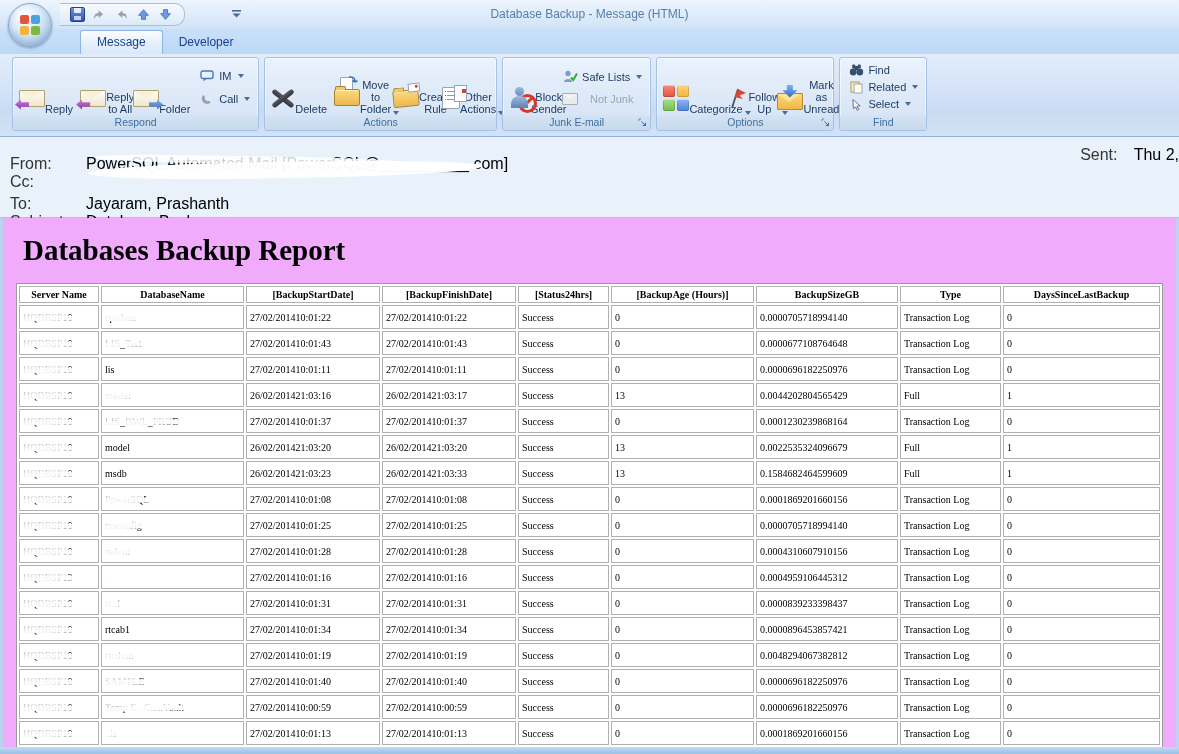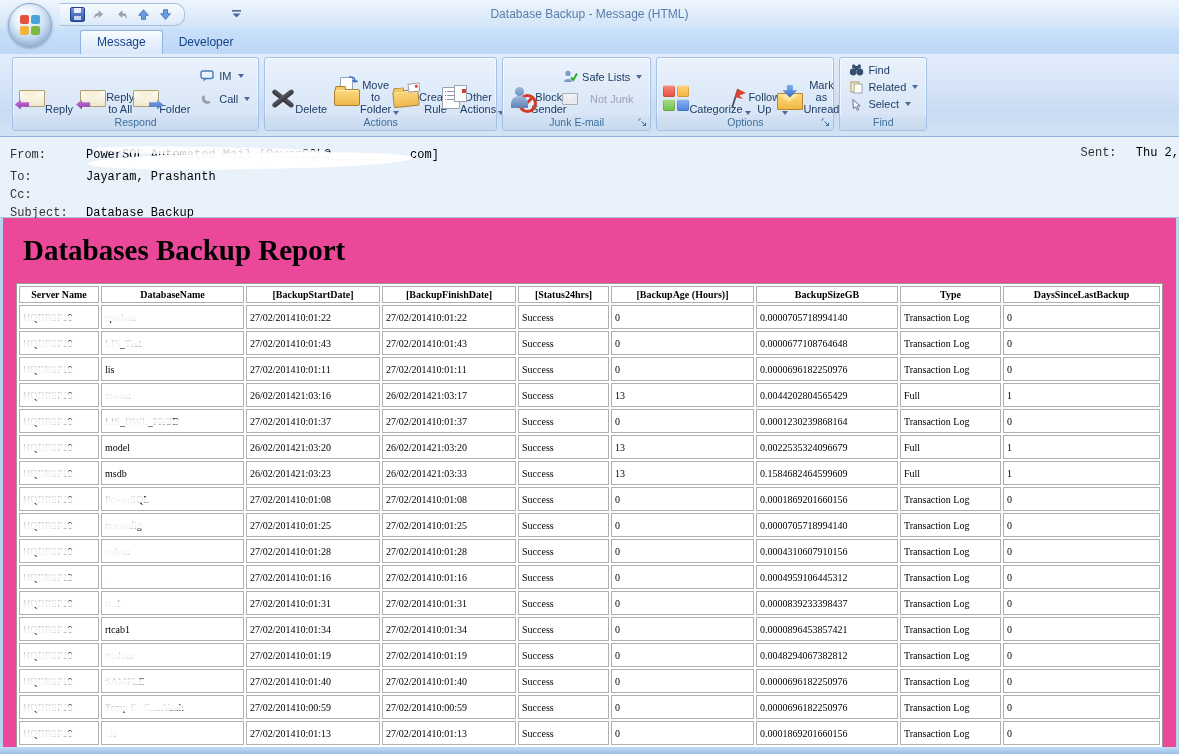--- a/index.html
+++ b/index.html
@@ -79,37 +79,37 @@
   .cat4 i:nth-child(2){background:linear-gradient(#ffd47c,#f7b33e);}
   .cat4 i:nth-child(3){background:linear-gradient(#a8e08a,#6fbf4a);}
   .cat4 i:nth-child(4){background:linear-gradient(#8db6f5,#4f82da);}
   .env.unread{background:linear-gradient(#ffd978,#f0b845);border-color:#b8862e;}
   .env.unread::before{border-top-color:#fce49a;}
   .uarrow{position:absolute;left:4px;top:-9px;width:15px;height:13px;clip-path:polygon(30% 0,70% 0,70% 45%,100% 45%,50% 100%,0 45%,30% 45%);background:linear-gradient(#7fb0f0,#3567c4);}
   .env.gray{width:15px;height:10px;background:#e8eaee;border-color:#a8adb6;}
   .env.gray::before{border-left-width:7px;border-right-width:7px;border-top:5px solid #f2f3f6;}
 
   
-  .mailheader{height:81px;background:#e9f1fb;border-bottom:1px solid #aec4dc;position:relative;font-size:12px;color:#222;padding:9px 0 0 10px;box-sizing:border-box;font-family:Liberation Mono, monospace;}
+  .mailheader{height:81px;background:#e9f1fb;border-bottom:1px solid #aec4dc;position:relative;font-size:16px;color:#222;padding:18px 0 0 10px;box-sizing:border-box;}
   .mh-row{display:flex;line-height:18px;}
   .mh-label{width:76px;color:#333;}
   .mh-value{color:#000;}
   .sent{position:absolute;right:0;top:9px;white-space:nowrap;}
   .sent .mh-label{width:auto;margin-right:12px;}
 
   
   .scrib{position:relative;display:inline-block;}
   .scrib::after{content:"";position:absolute;left:-2px;right:-3px;top:42%;height:44%;background:rgba(255,255,255,.93);border-radius:4px;transform:rotate(-1.2deg);}
   .scrib::before{content:"";position:absolute;left:-1px;right:12%;top:12%;height:36%;background:rgba(255,255,255,.8);border-radius:4px;transform:rotate(.8deg);}
   .scrib-big{position:relative;display:inline-block;}
   .scrib-big::after{content:"";position:absolute;left:2px;right:26px;top:38%;height:90%;background:#fff;opacity:.97;border-radius:46% 54% 48% 52%/60% 55% 65% 60%;transform:rotate(-1deg);}
   .scrib-big::before{content:"";position:absolute;left:10px;right:110px;top:8%;height:46%;background:rgba(255,255,255,.82);border-radius:40%;transform:rotate(1deg);}
 
   
-  .bodyarea{position:relative;height:531px;background:#ec4899;border-left:3px solid #bad4f0;border-right:3px solid #bad4f0;box-sizing:border-box;overflow:hidden;}
+  .bodyarea{position:relative;height:531px;background:#f0abfc;border-left:3px solid #bad4f0;border-right:3px solid #bad4f0;box-sizing:border-box;overflow:hidden;}
   .report-title{font-family:"Liberation Serif",serif;font-weight:bold;font-size:29px;color:#000;margin:16px 0 0 20px;}
   table.report{border-collapse:separate;border-spacing:2px;margin:16px 0 0 13px;table-layout:fixed;background:#fff;border:1px solid #9a9a9a;font-family:"Liberation Serif",serif;font-size:10px;color:#000;}
   table.report th{border:1px solid #b0b0b0;font-weight:bold;text-align:center;padding:2px 3px;white-space:nowrap;overflow:hidden;}
   table.report td{border:1px solid #b0b0b0;padding:1px 3px;white-space:nowrap;overflow:hidden;height:20px;}
   .bottomframe{position:absolute;left:0;right:0;bottom:0;height:7px;background:linear-gradient(#c3daf4,#9cc0e8);}
 </style>
 </head>
 <body>
 
 <div class="titlebar">
@@ -380,27 +380,27 @@
 
 <div class="mailheader">
   <div class="mh-row">
     <span class="mh-label">From:</span>
     <span class="mh-value scrib-big">PowerSQL Automated Mail [PowerSQL@__________.com]</span>
   </div>
   <div class="sent">
     <span class="mh-label">Sent:</span>
     <span class="mh-value">Thu 2,</span>
   </div>
+  <div class="mh-row">
+    <span class="mh-label">Cc:</span>
+    <span class="mh-value"></span>
+  </div>
   <div class="mh-row" style="margin-top:4px">
     <span class="mh-label">To:</span>
     <span class="mh-value">Jayaram, Prashanth</span>
-  </div>
-  <div class="mh-row">
-    <span class="mh-label">Cc:</span>
-    <span class="mh-value"></span>
   </div>
   <div class="mh-row">
     <span class="mh-label">Subject:</span>
     <span class="mh-value">Database Backup</span>
   </div>
 </div>
 
 <div class="bodyarea">
   <div class="report-title">Databases Backup Report</div>
   <table class="report">

